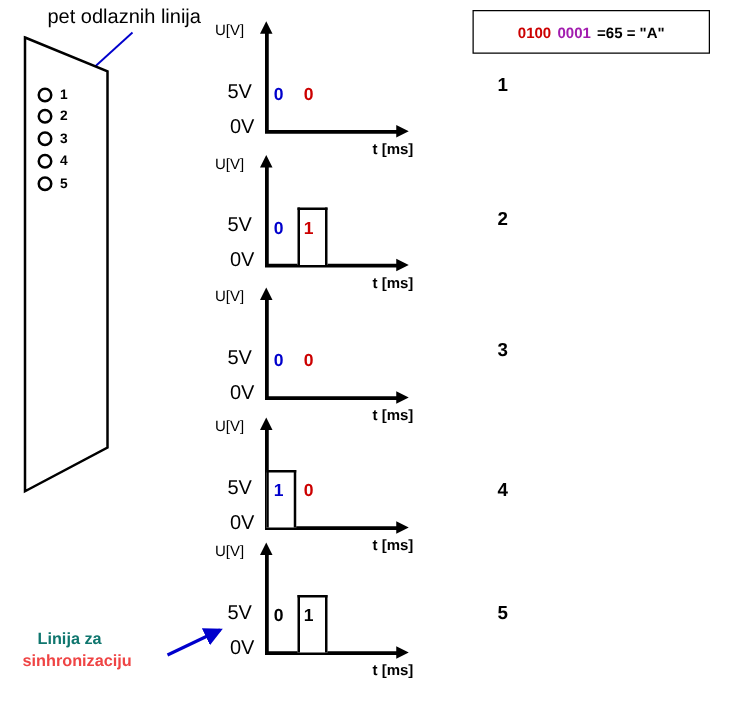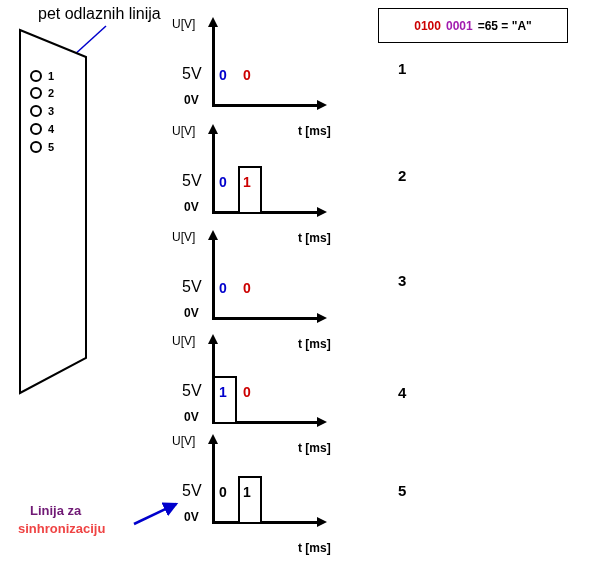--- a/index.html
+++ b/index.html
@@ -27,33 +27,33 @@
   
   .graph{position:absolute;left:172px;width:205px;height:106px;}
   .graph .ulabel{position:absolute;left:0;top:-8px;font-size:12px;font-weight:normal;}
   .graph .vaxis{position:absolute;left:40px;top:1px;width:3px;height:79px;background:#000;}
   .graph .varrow{position:absolute;left:36px;top:-8px;width:0;height:0;
                  border-left:5px solid transparent;border-right:5px solid transparent;border-bottom:10px solid #000;}
   .graph .haxis{position:absolute;left:40px;top:79px;width:106px;height:3px;background:#000;}
   .graph .harrow{position:absolute;left:145px;top:75px;width:0;height:0;
                  border-top:5px solid transparent;border-bottom:5px solid transparent;border-left:10px solid #000;}
   .graph .v5{position:absolute;left:10px;top:24px;font-size:16px;font-weight:normal;margin-top:16px;}
-  .graph .v0{position:absolute;left:12px;top:68px;font-size:12px;font-weight:bold;}
-  .graph .tlabel{position:absolute;left:126px;top:99px;font-size:12px;font-weight:bold;white-space:nowrap;}
+  .graph .v0{position:absolute;left:12px;top:68px;font-size:16px;font-weight:normal;}
+  .graph .tlabel{position:absolute;left:126px;top:87px;font-size:12px;font-weight:bold;white-space:nowrap;}
   .graph .pulse{position:absolute;top:34px;width:24px;height:46px;border:2px solid #000;border-bottom:none;background:#fff;box-sizing:border-box;}
   .graph .pulse.slot1{left:41px;}
   .graph .pulse.slot2{left:66px;}
   .graph .d1{position:absolute;left:47px;top:42px;font-size:14px;font-weight:bold;}
   .graph .d2{position:absolute;left:71px;top:42px;font-size:14px;font-weight:bold;}
 
   
   .line-number{left:398px;font-size:15px;font-weight:bold;}
 
   
-  .sync-1{left:30px;top:503px;font-size:13px;font-weight:bold;color:#701a75;}
+  .sync-1{left:30px;top:503px;font-size:13px;font-weight:bold;color:#0f766e;}
   .sync-2{left:18px;top:521px;font-size:13px;font-weight:bold;color:#ef4444;}
 
   
   .bottom-caption{left:388px;top:536px;font-size:14px;font-weight:bold;}
 </style>
 </head>
 <body>
 
 <div class="stage">
 

